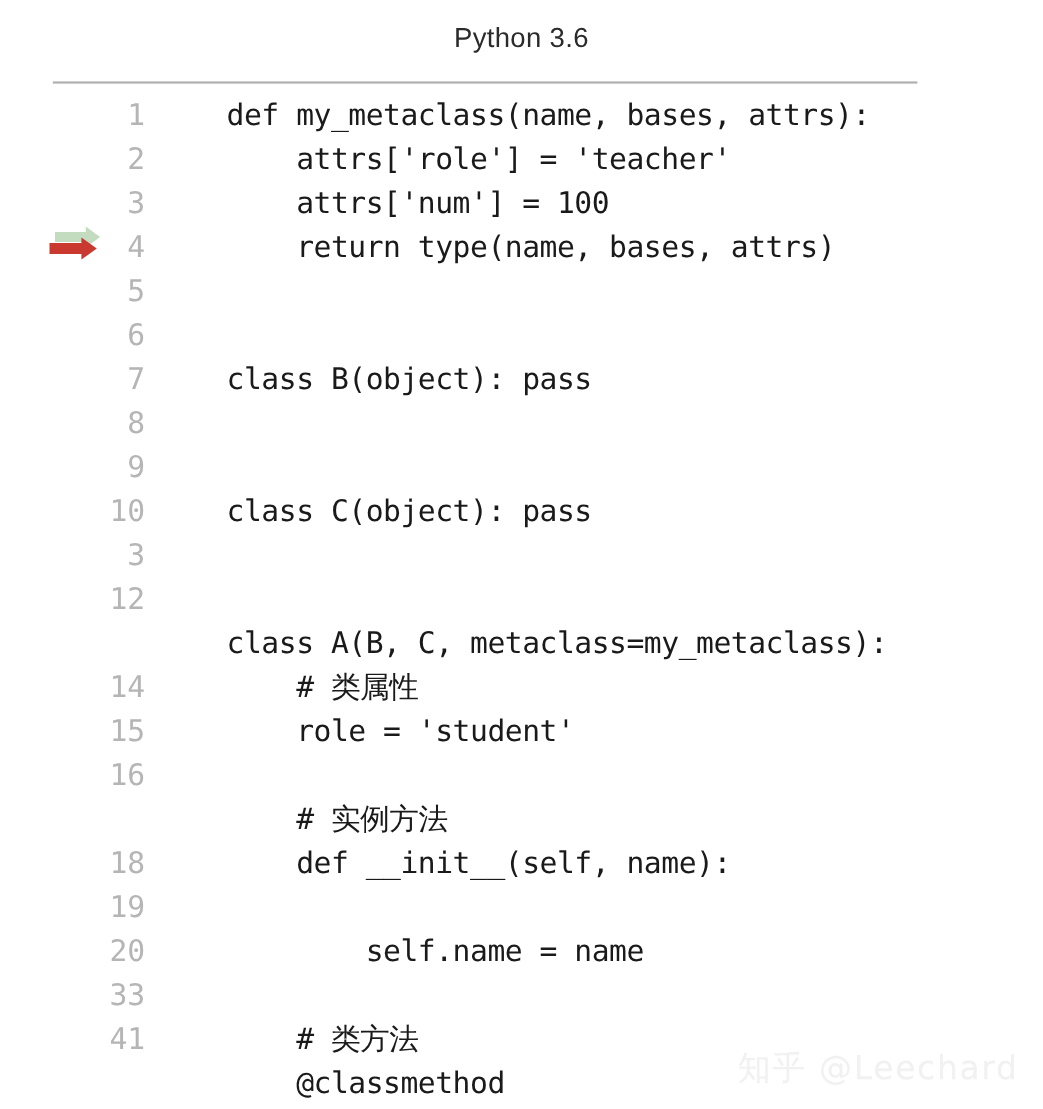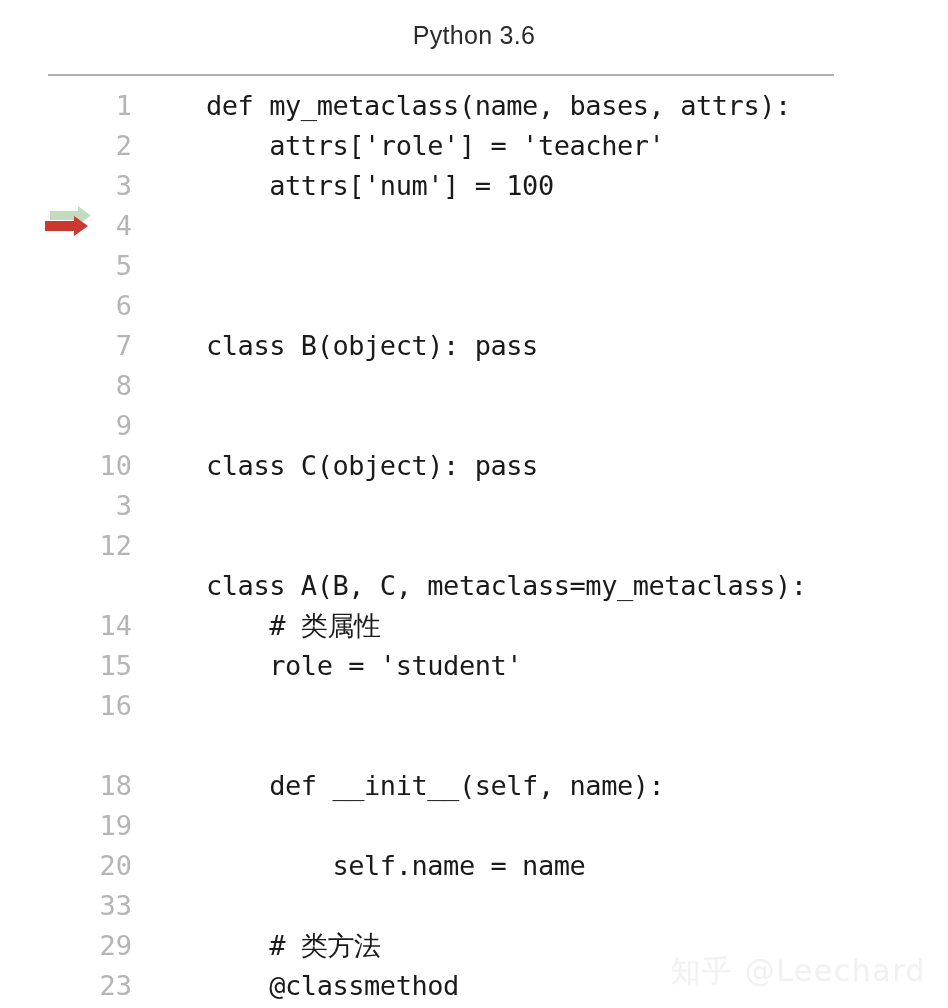--- a/index.html
+++ b/index.html
@@ -119,42 +119,42 @@
 </div>
 
 <div id="divider-wrap">
   <div id="divider-rule"></div>
 </div>
 
 <div id="code-area">
     <div class="code-line"><span class="line-no">1</span><span class="line-code">def my_metaclass(name, bases, attrs):</span></div>
     <div class="code-line"><span class="line-no">2</span><span class="line-code">    attrs['role'] = 'teacher'</span></div>
     <div class="code-line"><span class="line-no">3</span><span class="line-code">    attrs['num'] = 100</span></div>
-    <div class="code-line"><span class="line-no">4</span><span class="arrow-marker" style="top: -2px;"><svg width="56" height="44" viewBox="0 0 56 44" xmlns="http://www.w3.org/2000/svg">
+    <div class="code-line"><span class="line-no">4</span><span class="line-code">    return type(name, bases, attrs)</span><span class="arrow-marker" style="top: -2px;"><svg width="56" height="44" viewBox="0 0 56 44" xmlns="http://www.w3.org/2000/svg">
           <g>
             <path d="M8 7 L36 7 L36 2 L49 11.5 L36 21 L36 16 L8 16 Z" fill="#c3dcc0"></path>
           </g>
           <g>
             <path d="M3 17 L32 17 L32 12 L46 22 L32 32 L32 27 L3 27 Z" fill="#c9392f"></path>
           </g>
         </svg></span></div>
     <div class="code-line"><span class="line-no">5</span><span class="line-code"></span></div>
     <div class="code-line"><span class="line-no">6</span><span class="line-code"></span></div>
     <div class="code-line"><span class="line-no">7</span><span class="line-code">class B(object): pass</span></div>
     <div class="code-line"><span class="line-no">8</span><span class="line-code"></span></div>
     <div class="code-line"><span class="line-no">9</span><span class="line-code"></span></div>
     <div class="code-line"><span class="line-no">10</span><span class="line-code">class C(object): pass</span></div>
     <div class="code-line"><span class="line-no">3</span><span class="line-code"></span></div>
     <div class="code-line"><span class="line-no">12</span><span class="line-code"></span></div>
     <div class="code-line"><span class="line-code">class A(B, C, metaclass=my_metaclass):</span></div>
     <div class="code-line"><span class="line-no">14</span><span class="line-code">    # 类属性</span></div>
     <div class="code-line"><span class="line-no">15</span><span class="line-code">    role = 'student'</span></div>
     <div class="code-line"><span class="line-no">16</span><span class="line-code"></span></div>
-    <div class="code-line"></div>
+    <div class="code-line"><span class="line-code">    # 实例方法</span></div>
     <div class="code-line"><span class="line-no">18</span><span class="line-code">    def __init__(self, name):</span></div>
     <div class="code-line"><span class="line-no">19</span></div>
     <div class="code-line"><span class="line-no">20</span><span class="line-code">        self.name = name</span></div>
     <div class="code-line"><span class="line-no">33</span><span class="line-code"></span></div>
-    <div class="code-line"><span class="line-no">29</span><span class="line-code">    # 类方法</span></div>
-    <div class="code-line"><span class="line-no">23</span><span class="line-code">    @classmethod</span></div>
+    <div class="code-line"><span class="line-no">41</span><span class="line-code">    # 类方法</span></div>
+    <div class="code-line"><span class="line-code">    @classmethod</span></div>
   </div>
 
 <div id="watermark">知乎 @Leechard</div>
 
 </body></html>

